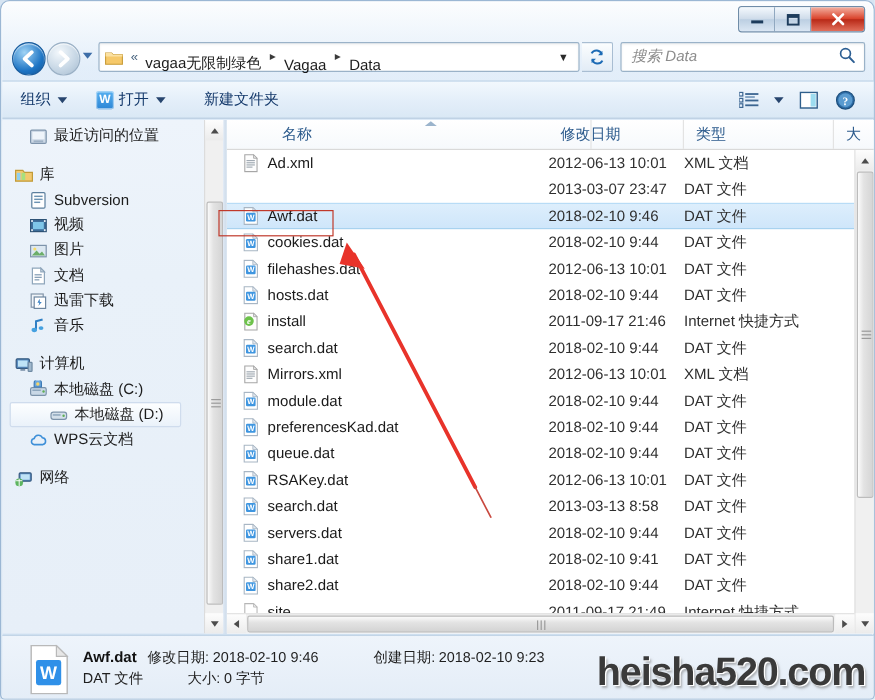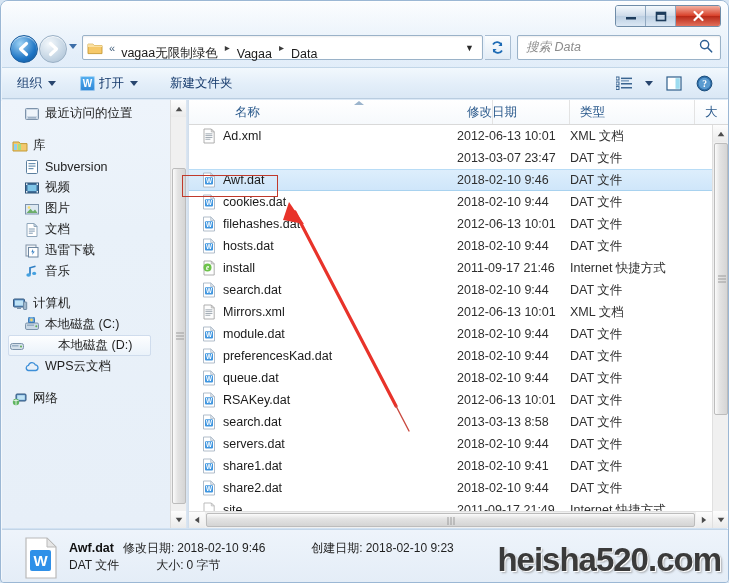--- a/index.html
+++ b/index.html
@@ -87,21 +87,21 @@
   
   #main{position:absolute;left:1px;top:99px;width:727px;height:428px;display:flex;box-sizing:border-box;}
   
   #sidebar{position:relative;width:184px;height:100%;
     background:linear-gradient(180deg,#eef4fb,#e9f1f9 30%,#e7eff8);
     box-sizing:border-box;overflow:hidden;}
   #navtree{position:absolute;left:0;top:0;width:152px;height:100%;padding-top:3px;box-sizing:border-box;}
   .nav-item{display:flex;align-items:center;height:21px;padding-left:22px;color:#1d1d1d;font-size:12.5px;white-space:nowrap;}
   .nav-item.lvl1{padding-left:10px;font-weight:normal;}
   .nav-item.sel{background:linear-gradient(180deg,#fdfeff,#eaf2fa);
-    border:1px solid #cfdced;border-radius:2px;margin:0 3px 0 6px;height:19px;padding-left:0;gap:28px;}
+    border:1px solid #cfdced;border-radius:2px;margin:0 3px 0 6px;height:19px;padding-left:32px;}
   .nav-gap{height:11px;}
   .nav-ico{width:16px;height:16px;margin-right:5px;flex:none;display:flex;align-items:center;justify-content:center;}
   
   #sb-scroll{position:absolute;right:0;top:0;width:16px;height:100%;
     background:#f0f0f0;border-left:1px solid #dcdcdc;box-sizing:border-box;}
   .sb-arrow{width:16px;height:17px;display:flex;align-items:center;justify-content:center;
     background:linear-gradient(180deg,#fdfdfd,#ebebeb);}
   .sb-thumb{position:absolute;left:1px;width:14px;
     background:linear-gradient(90deg,#fbfbfb,#e3e3e3 40%,#d5d5d5);
     border:1px solid #bcbcbc;border-radius:2px;box-sizing:border-box;}

